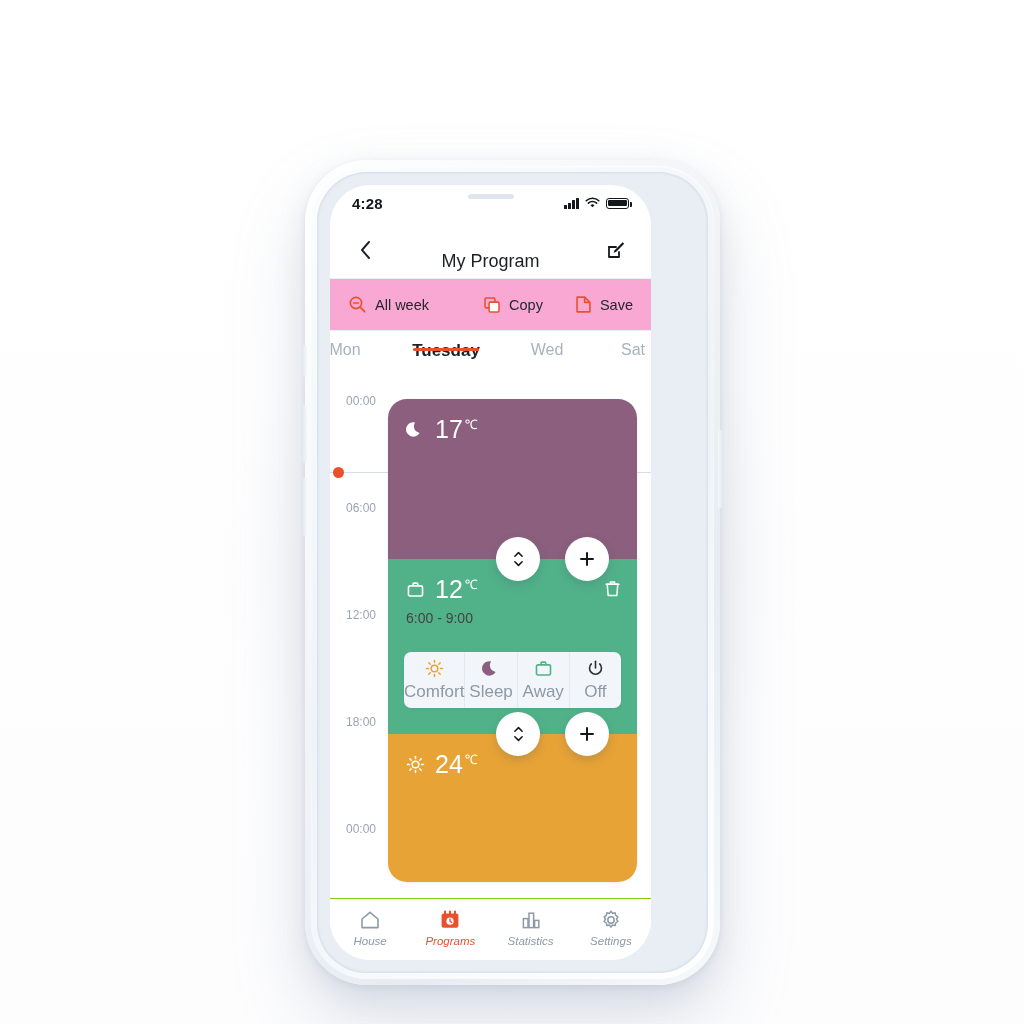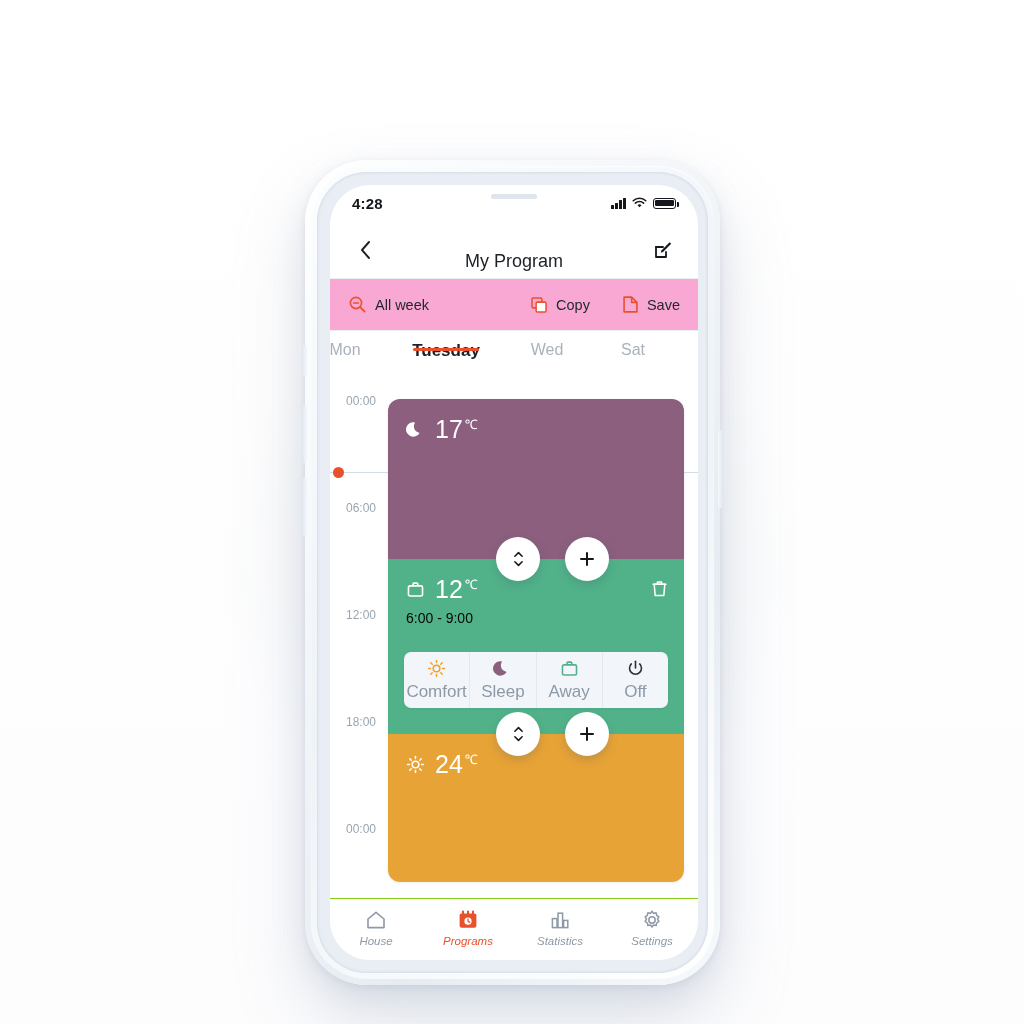--- a/index.html
+++ b/index.html
@@ -46,21 +46,21 @@
   
   .btn-side{position:absolute;background:linear-gradient(90deg,#dfe7ee,#f4f8fb);border-radius:3px;}
   .btn-mute{left:-3px;top:185px;width:5px;height:32px;}
   .btn-volup{left:-3px;top:245px;width:5px;height:58px;}
   .btn-voldn{left:-3px;top:318px;width:5px;height:58px;}
   .btn-power{right:-3px;top:270px;width:5px;height:78px;background:linear-gradient(270deg,#dfe7ee,#f4f8fb);}
 
   
   .screen{
     position:absolute;left:25px;top:25px;
-    width:368px;height:775px;
+    width:321px;height:775px;
     border-radius:40px;
     background:#ffffff;
     overflow:hidden;
   }
 
   
   .notch{
     position:absolute;left:50%;transform:translateX(-50%);
     top:0;width:148px;height:25px;
     background:#ffffff;
@@ -148,28 +148,28 @@
     position:absolute;left:0;right:0;height:1px;background:#d5dde5;
   }
   .nowdot{
     position:absolute;left:3px;width:11px;height:11px;border-radius:50%;
     background:#e8512c;
   }
 
   
   .blocks{
     position:absolute;left:58px;right:14px;top:12px;bottom:16px;
-    border-radius:12px;overflow:hidden;
+    border-radius:19px;overflow:hidden;
     box-shadow:0 1px 3px rgba(100,116,139,0.12);
   }
   .block{position:absolute;left:0;right:0;box-sizing:border-box;padding:18px 18px 0;}
   .block-head{display:flex;align-items:center;gap:10px;}
   .blk-temp{font-size:25px;color:#fff;font-weight:400;line-height:1;display:flex;align-items:flex-start;}
   .blk-temp .unit{font-size:13px;margin-left:2px;margin-top:1px;}
-  .blk-range{font-size:14px;color:#000000;margin-top:8px;opacity:.96;}
+  .blk-range{font-size:14px;color:#404040;margin-top:8px;opacity:.96;}
   .trash{position:absolute;right:16px;top:20px;cursor:pointer;}
 
   
   .modes{
     position:absolute;left:16px;right:16px;
     height:56px;background:#f2f6fa;border-radius:7px;
     display:flex;overflow:hidden;
     box-shadow:0 1px 3px rgba(60,80,100,0.10);
   }
   .mode{

